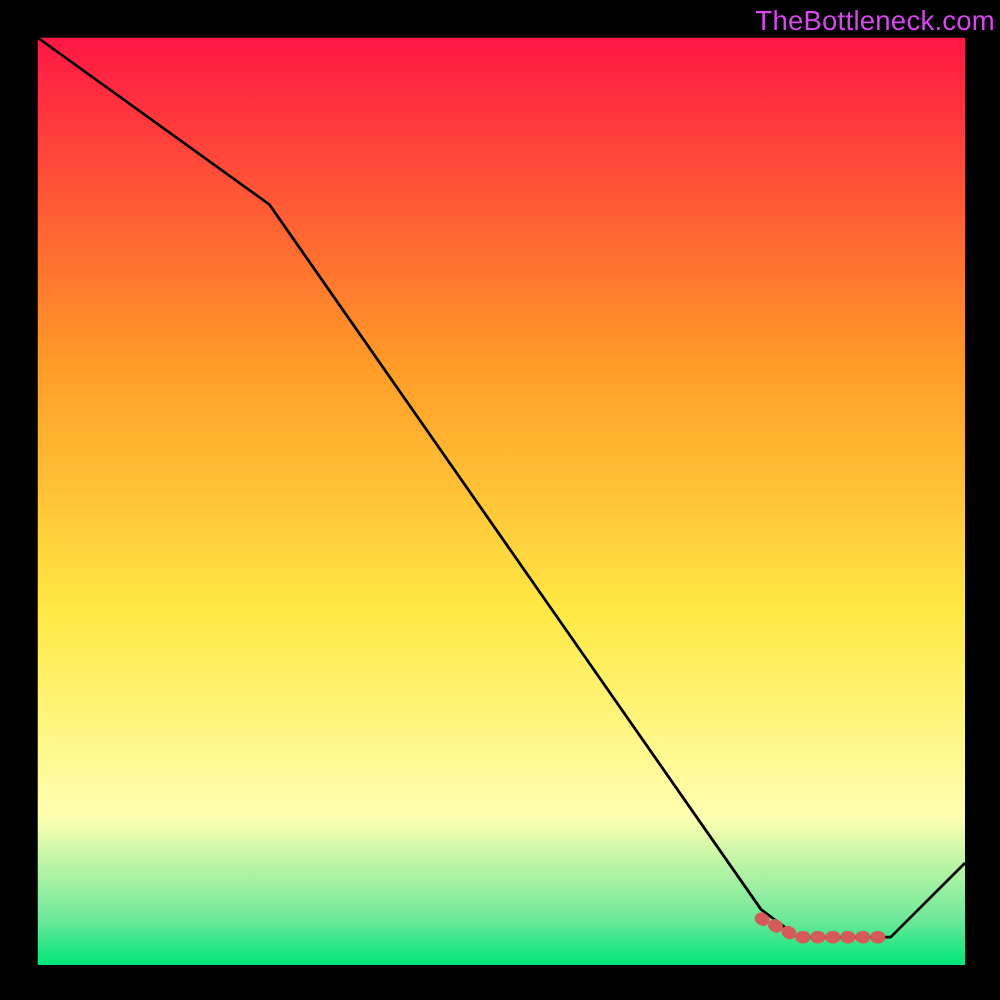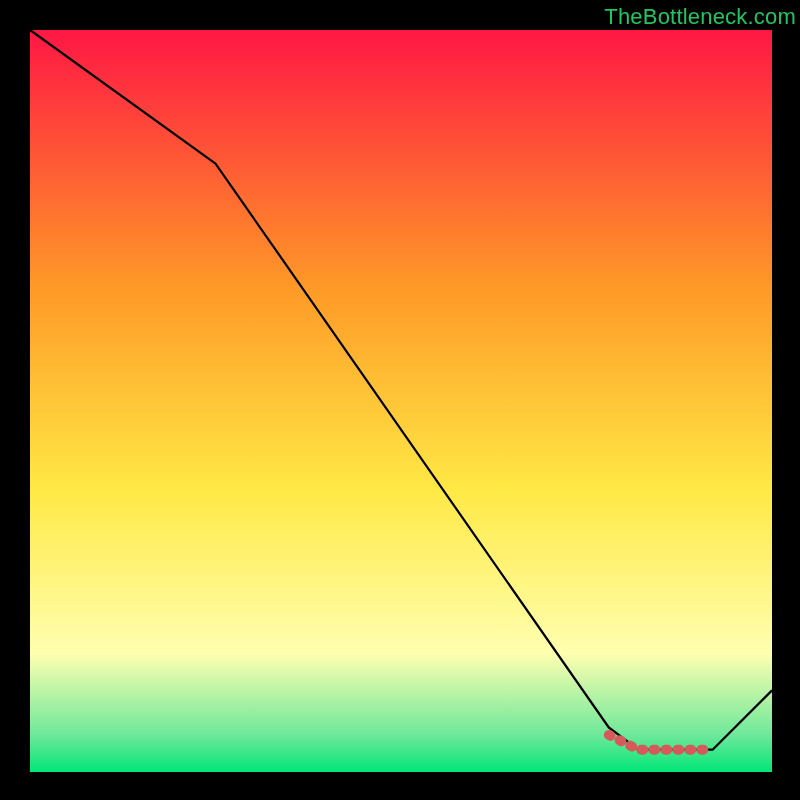--- a/index.html
+++ b/index.html
@@ -19,21 +19,21 @@
     position: absolute;
     left: 30px;
     top: 30px;
     width: 742px;
     height: 742px;
   }
   .watermark {
     position: absolute;
     right: 4px;
     top: 4px;
-    color: #22c55e;
+    color: #d946ef;
     font-family: Arial, Helvetica, sans-serif;
     font-size: 22px;
     font-weight: 400;
     letter-spacing: 0.2px;
   }
   svg.lines {
     position: absolute;
     left: 30px;
     top: 30px;
     width: 742px;

